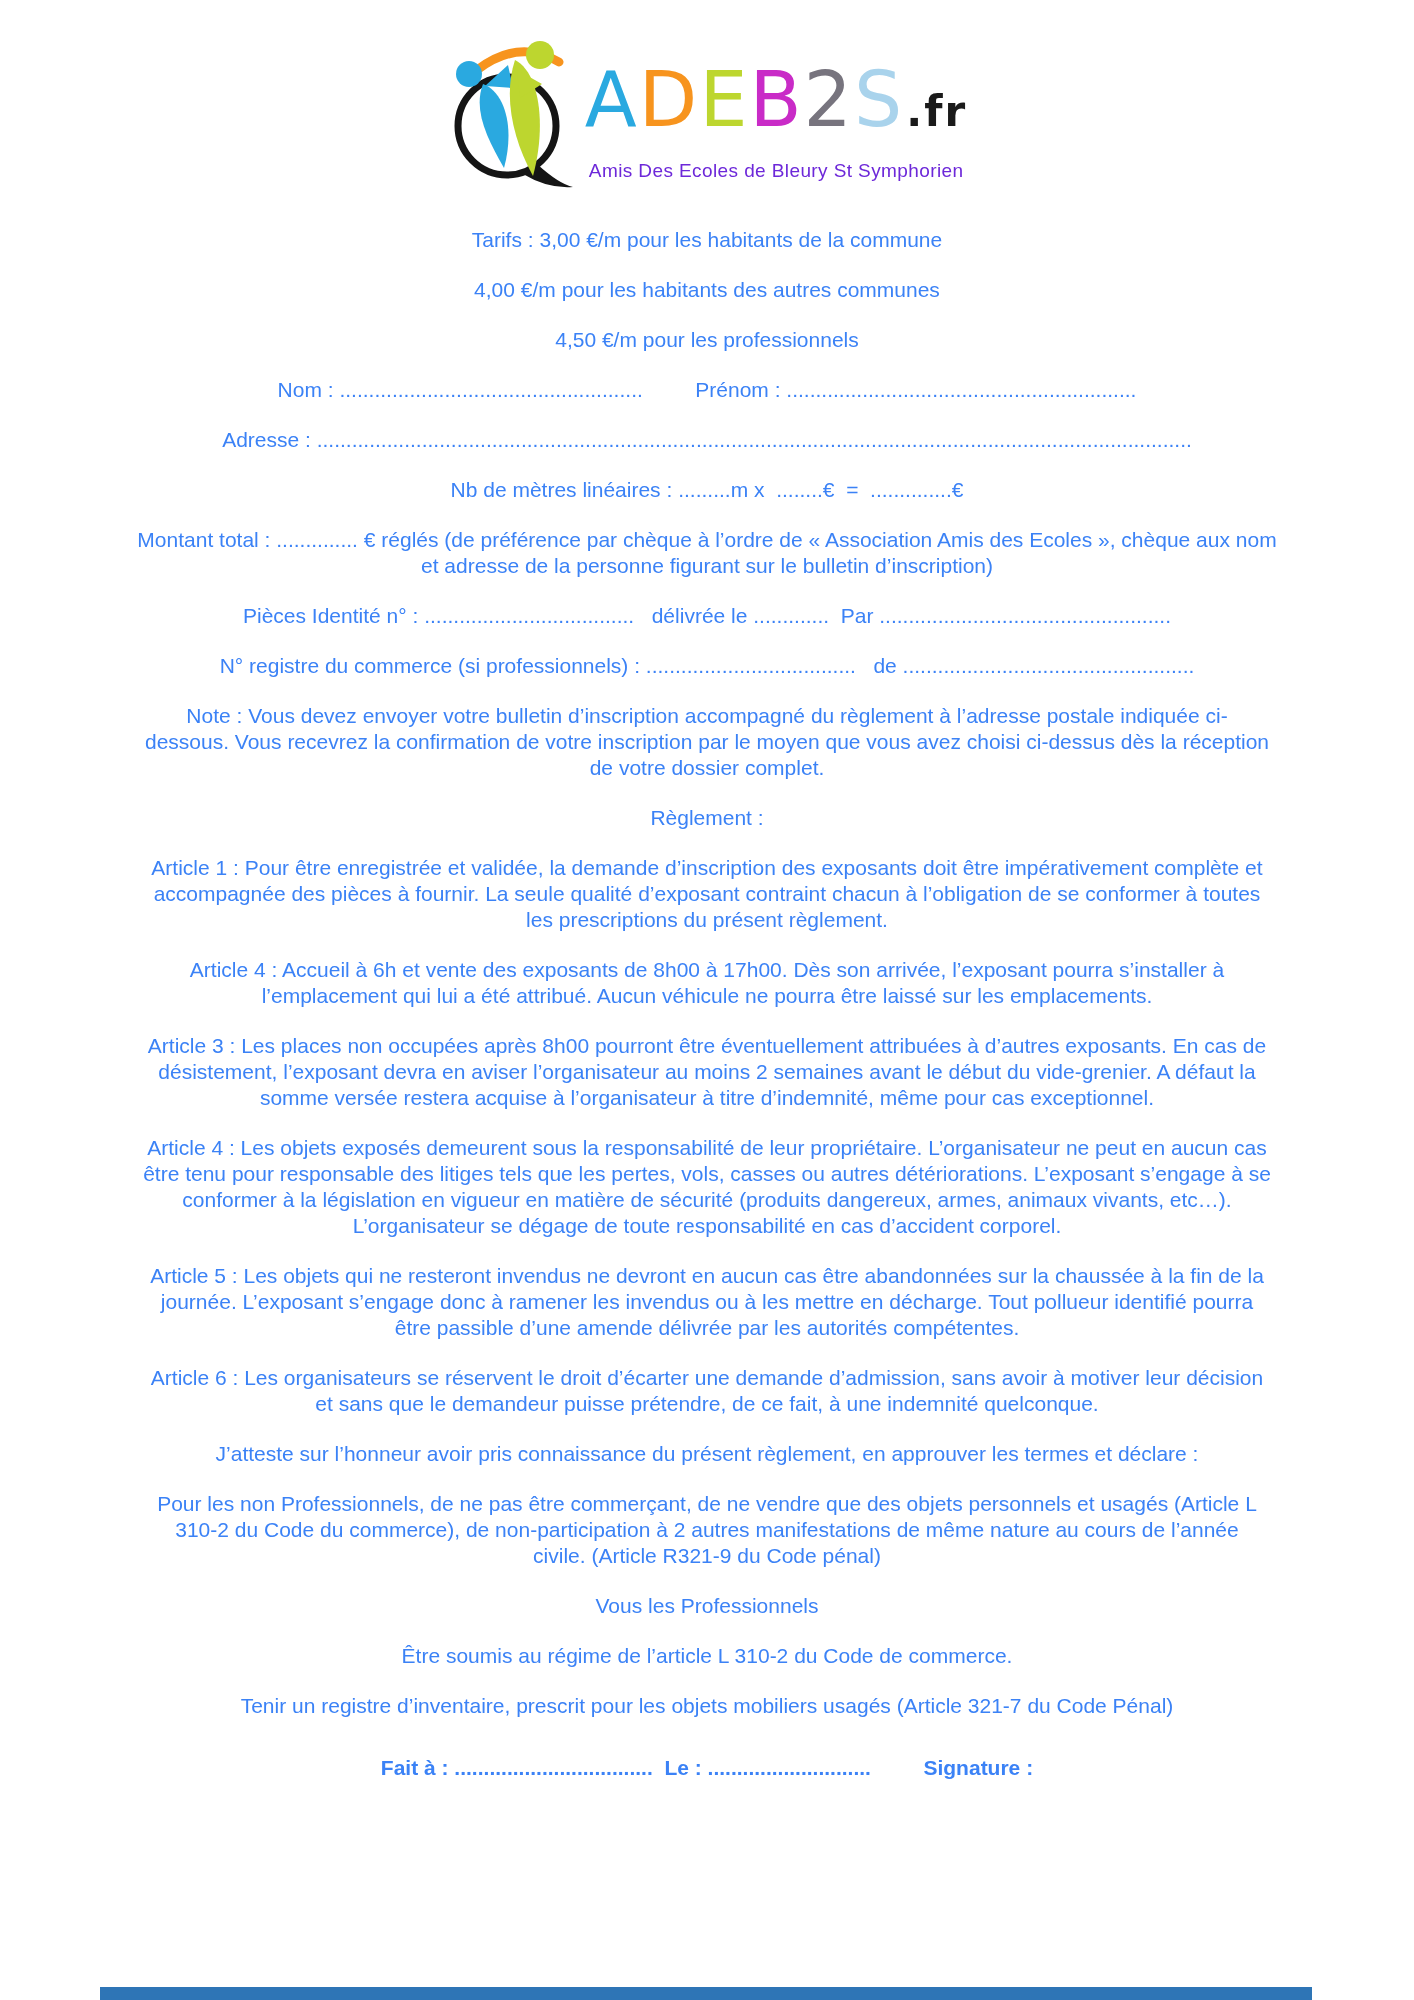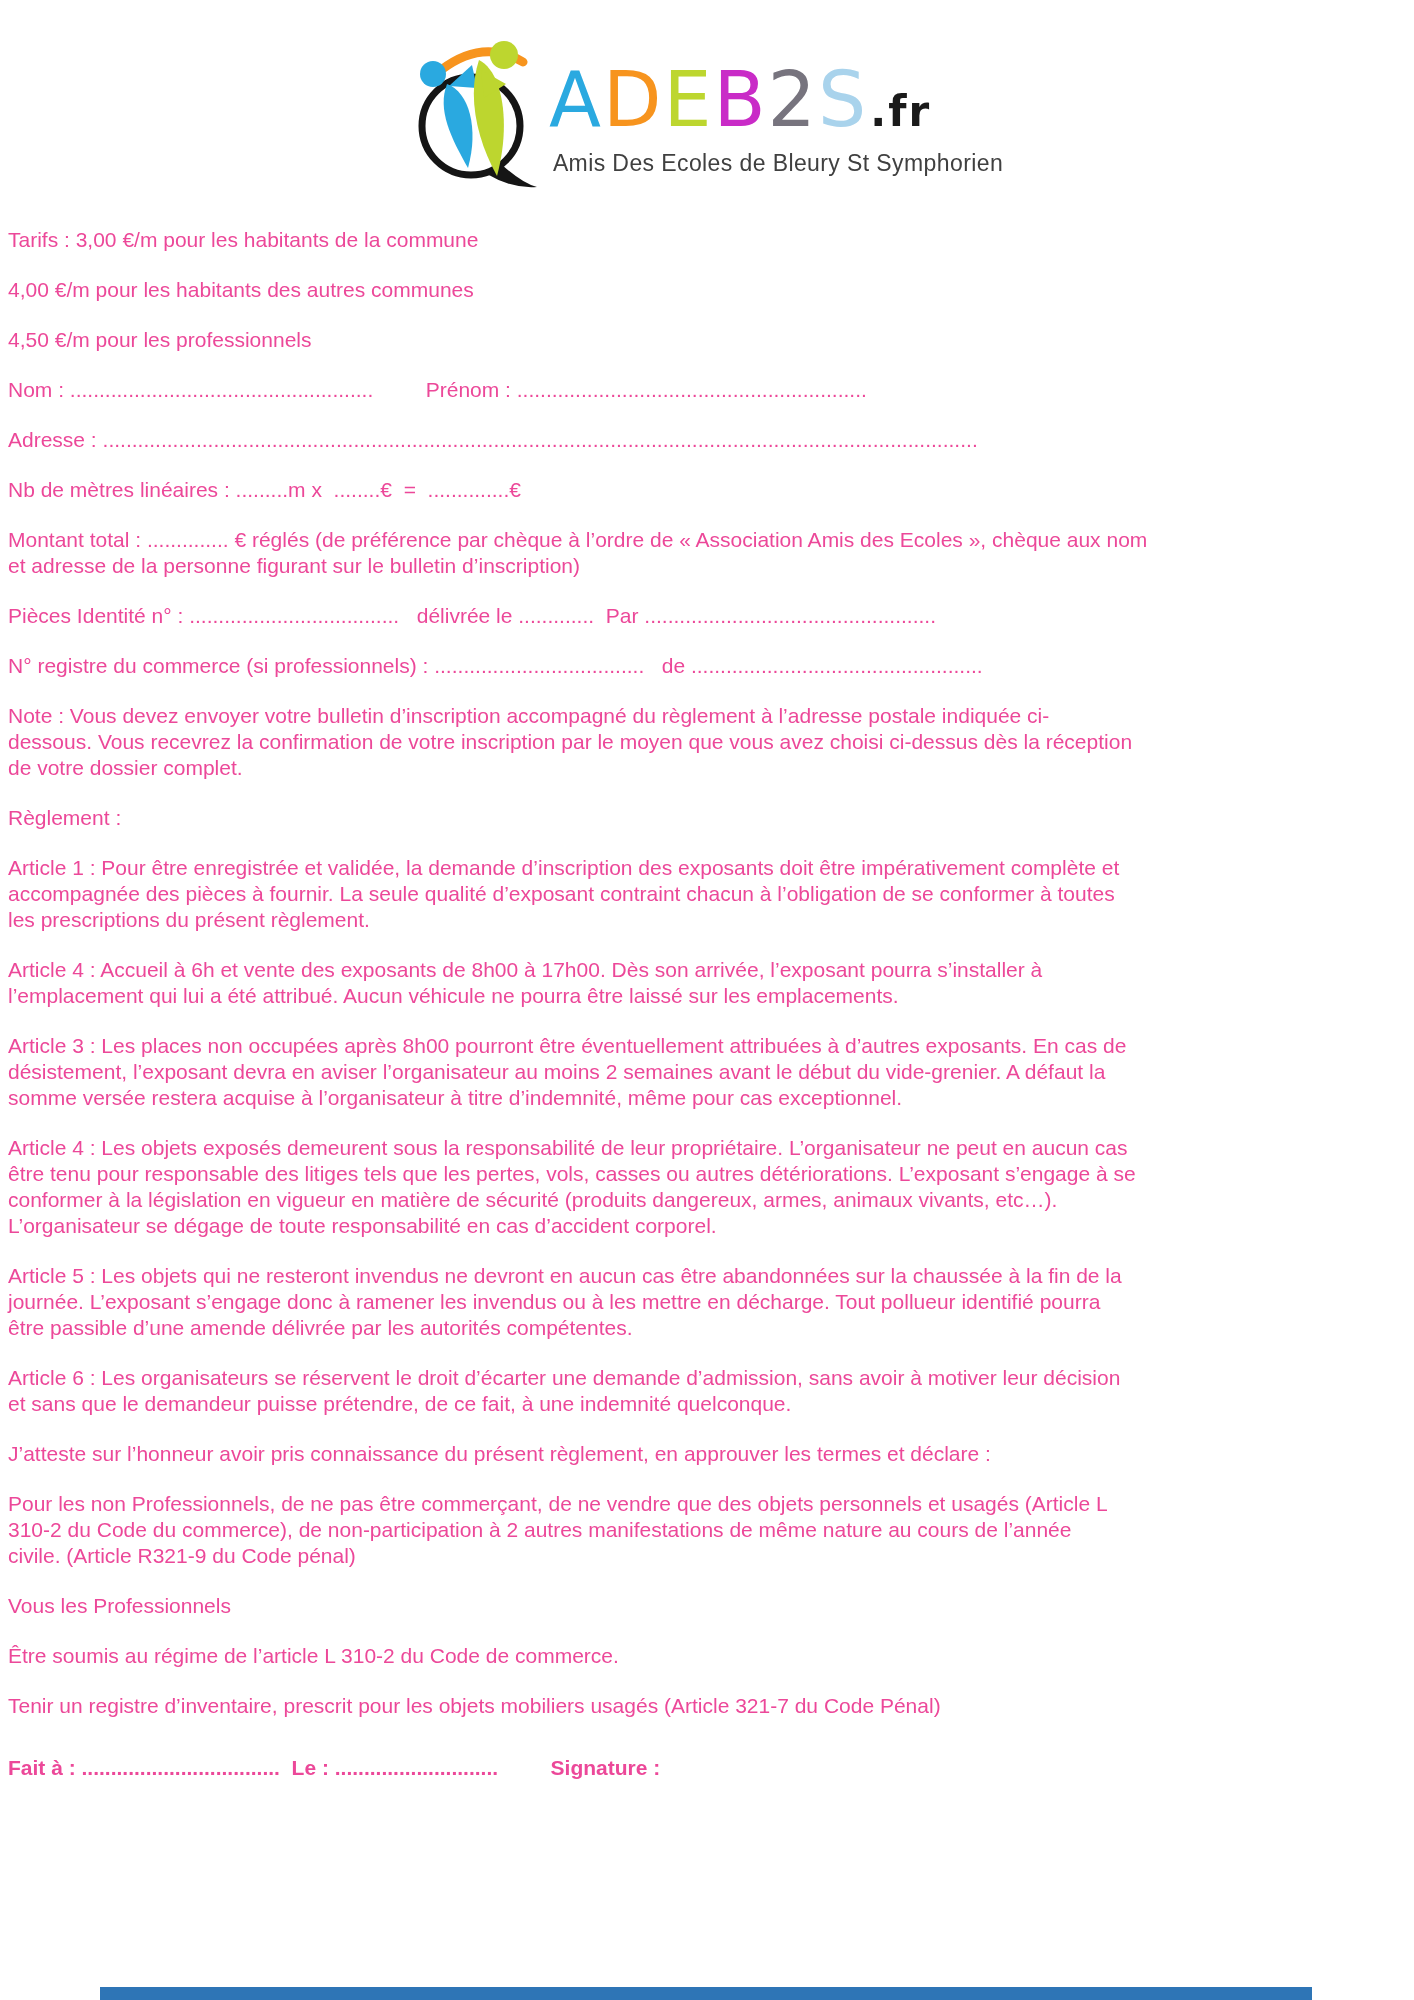--- a/index.html
+++ b/index.html
@@ -36,33 +36,34 @@
     display: flex;
     align-items: baseline;
     margin-top: 36px;
     line-height: 1;
     letter-spacing: 2px;
     font-family: "DejaVu Sans", sans-serif;
   }
   .lw { font-size: 76px; }
   .lsuffix { font-size: 42px; color: #1a1a1a; margin-left: 2px; font-weight: bold; }
   .tagline {
-    font-size: 23px;
-    color: #404040;
-    margin-top: 12px;
+    font-size: 19px;
+    color: #6d28d9;
+    margin-top: 22px;
     letter-spacing: 0.4px;
     padding-left: 4px;
   }
 
   
   .doc {
     padding: 40px 8px 0;
+    text-align: center;
     font-size: 21px;
     line-height: 26px;
-    color: #ec4899;
+    color: #3b82f6;
   }
   .para { margin: 0 0 24px; white-space: pre-line; }
   .sig  { margin-top: 36px; font-weight: bold; }
 
   .footer-bar {
     position: absolute;
     bottom: 0;
     left: 100px;
     width: 1212px;
     height: 13px;

